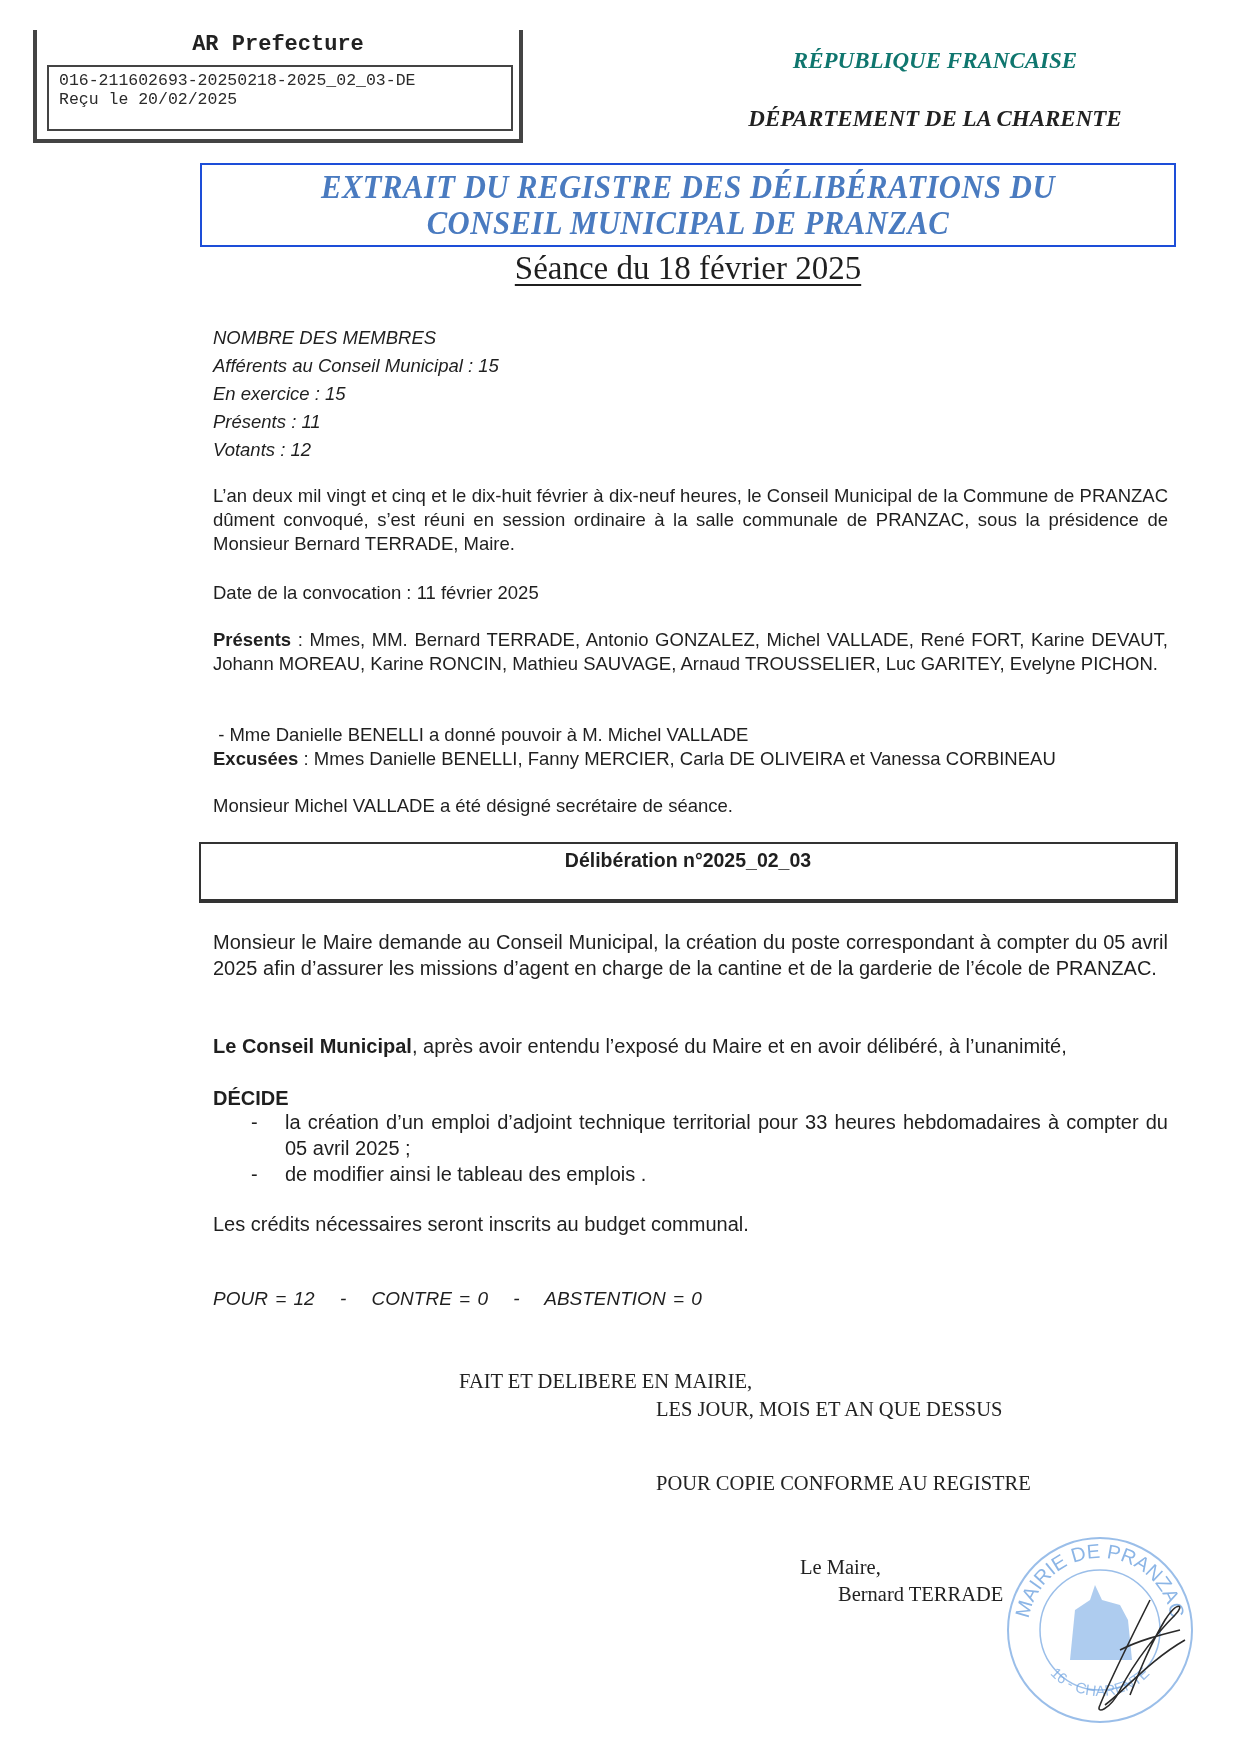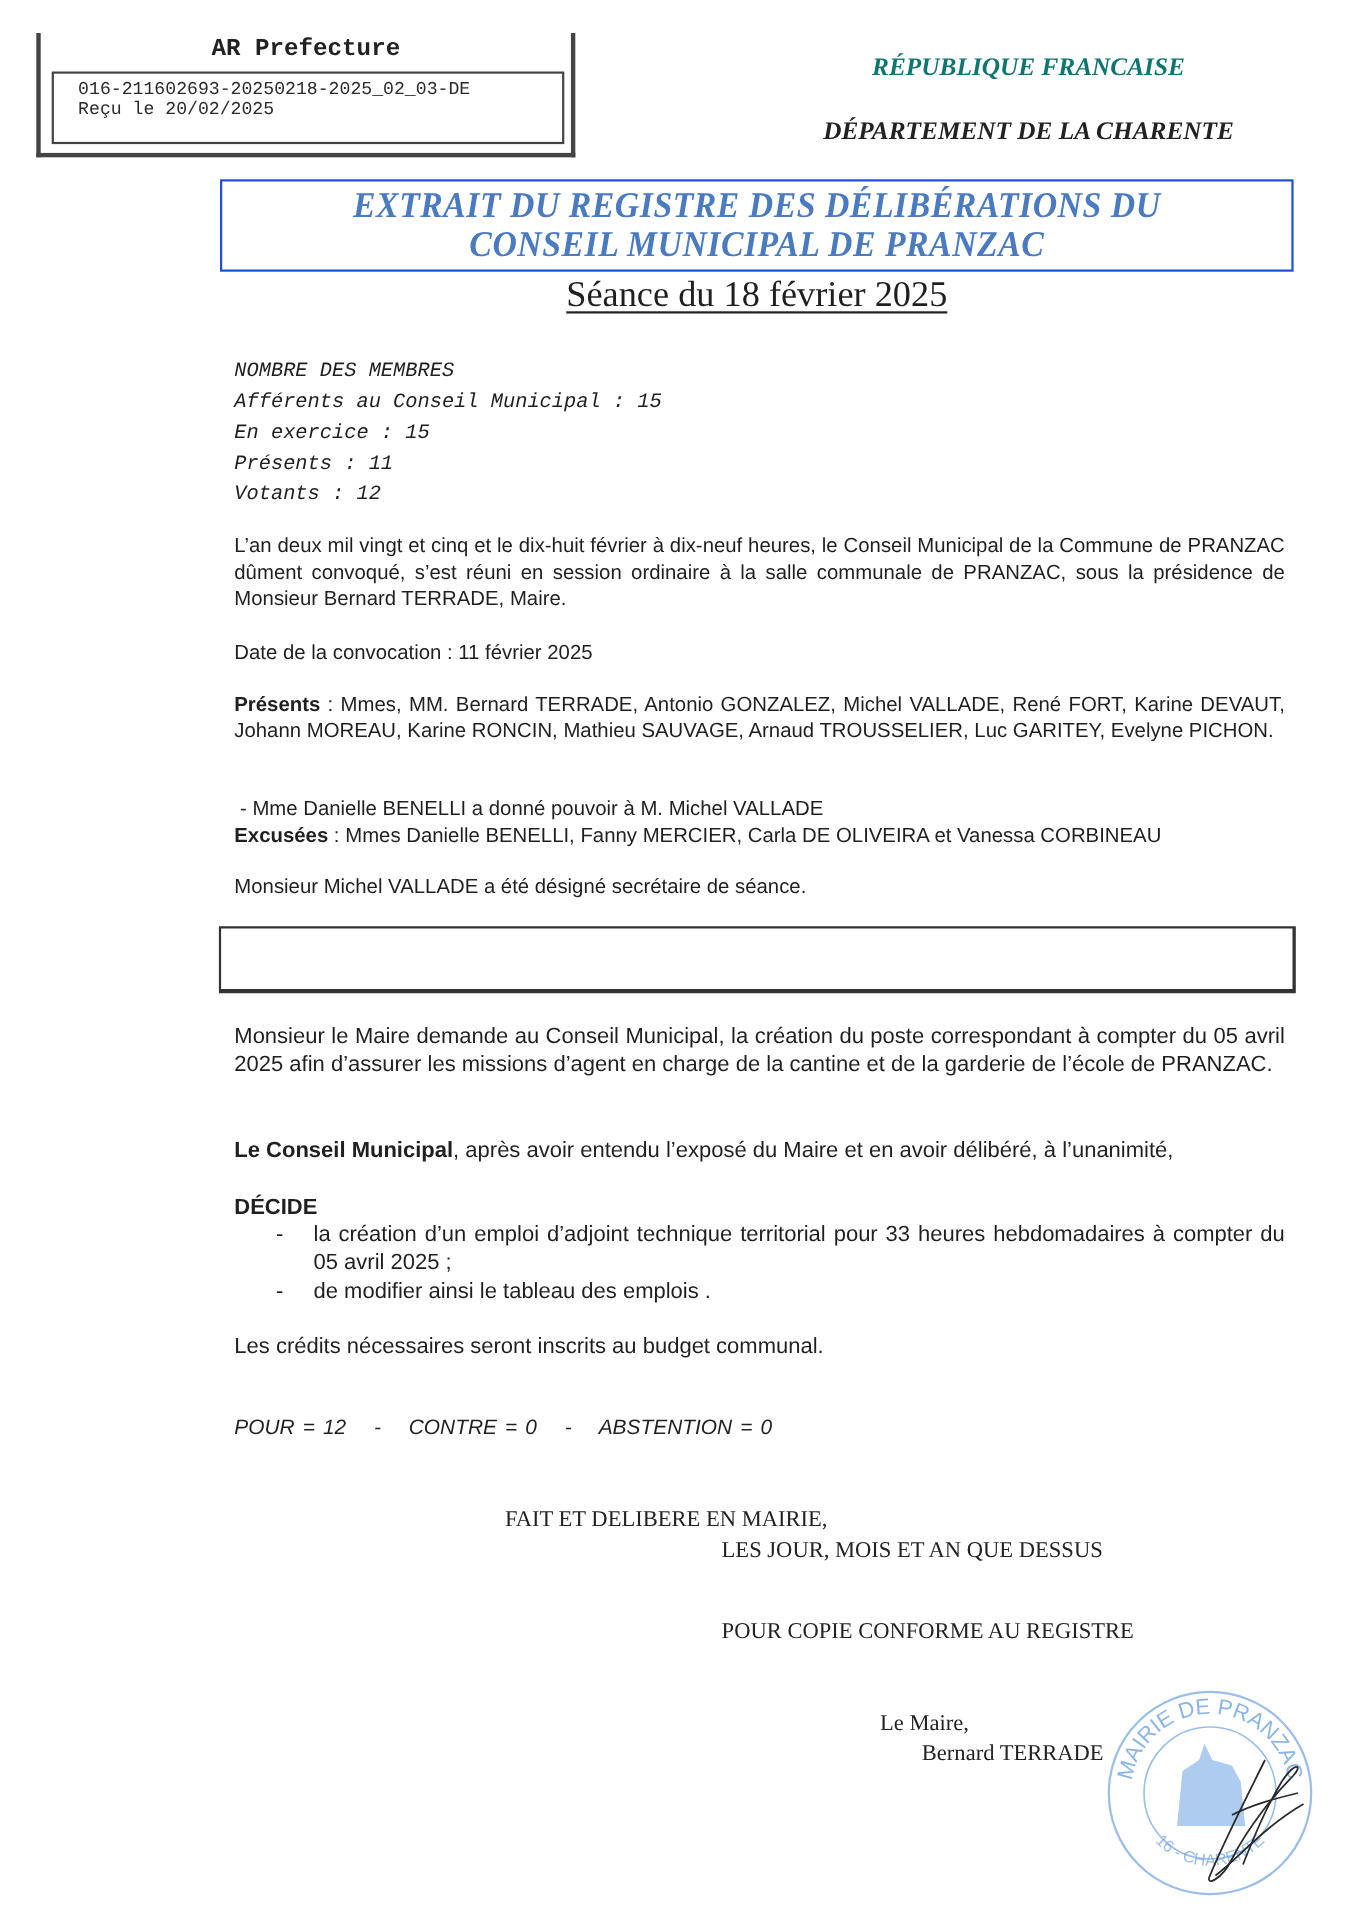--- a/index.html
+++ b/index.html
@@ -2,35 +2,35 @@
 <html><head>
 <meta charset="utf-8">
 <style>
   html, body { margin: 0; padding: 0; background: #ffffff; }
   body { width: 1240px; height: 1754px; position: relative; overflow: hidden; color: #1f1f1f; }
   .abs { position: absolute; }
 
   
   .ar-box { left: 33px; top: 30px; width: 490px; height: 113px; border-left: 4px solid #444; border-right: 4px solid #444; border-bottom: 4px solid #444; box-sizing: border-box; }
   .ar-title { position: absolute; left: 0; width: 100%; top: 2px; text-align: center; font-family: "Liberation Mono", monospace; font-weight: bold; font-size: 22px; color: #222; }
-  .ar-inner { position: absolute; left: 10px; right: 6px; top: 35px; height: 66px; border: 2px solid #444; box-sizing: border-box; padding: 4px 22px; font-family: "Liberation Mono", monospace; font-size: 16.5px; line-height: 19px; color: #2a2a2a; }
+  .ar-inner { position: absolute; left: 10px; right: 6px; top: 35px; height: 66px; border: 2px solid #444; box-sizing: border-box; padding: 4px 10px; font-family: "Liberation Mono", monospace; font-size: 16.5px; line-height: 19px; color: #2a2a2a; }
   .ar-inner div { white-space: nowrap; }
 
   .rep { left: 700px; top: 48px; width: 470px; text-align: center; font-family: "Liberation Serif", serif; font-style: italic; font-weight: bold; font-size: 23px; color: #0f766e; }
   .dept { left: 700px; top: 106px; width: 470px; text-align: center; font-family: "Liberation Serif", serif; font-style: italic; font-weight: bold; font-size: 23px; color: #222; }
 
   .extract-box { left: 200px; top: 163px; width: 976px; height: 84px; border: 2px solid #1d4ed8; box-sizing: border-box; text-align: center; font-family: "Liberation Serif", serif; font-style: italic; font-weight: bold; color: #4a7bc0; font-size: 33px; line-height: 36px; padding-top: 4px; letter-spacing: 0.5px; }
   .extract-box div { transform: scaleX(0.93); }
 
   .seance { left: 200px; top: 250px; width: 976px; text-align: center; font-family: "Liberation Serif", serif; font-size: 33px; color: #1f1f1f; }
   .seance span { text-decoration: underline; text-underline-offset: 5px; text-decoration-thickness: 2px; }
 
   .sans { font-family: "Liberation Sans", sans-serif; }
   .body-text { font-size: 18.5px; line-height: 24px; color: #1f1f1f; }
-  .members { left: 213px; top: 324px; font-style: italic; line-height: 28px; font-family: Liberation Mono, monospace; }
+  .members { left: 213px; top: 324px; font-style: italic; line-height: 28px; }
   .para { left: 213px; width: 955px; text-align: justify; }
   .b { font-weight: bold; }
 
   .delib-box { left: 199px; top: 842px; width: 979px; height: 61px; border: 2px solid #333; border-right-width: 3px; border-bottom-width: 4px; box-sizing: border-box; text-align: center; font-weight: bold; font-size: 19.5px; line-height: 28px; padding-top: 2px; color: #1f1f1f; }
 
   .big-text { font-size: 20px; line-height: 26px; }
   .decide-list { left: 213px; top: 1109px; width: 955px; }
   .decide-item { position: relative; padding-left: 72px; text-align: justify; }
   .decide-item .dash { position: absolute; left: 38px; top: 0; }
 
@@ -76,20 +76,21 @@
 <div class="abs sans body-text para" style="top:628px;"><span class="b">Présents</span><span> : Mmes, MM. Bernard TERRADE, Antonio GONZALEZ, Michel VALLADE, René FORT, Karine DEVAUT, Johann MOREAU, Karine RONCIN, Mathieu SAUVAGE, Arnaud TROUSSELIER, Luc GARITEY, Evelyne PICHON.</span></div>
 
 <div class="abs sans body-text para" style="top:723px;">
   <div style="white-space:pre;"> - Mme Danielle BENELLI a donné pouvoir à M. Michel VALLADE</div>
   <div><span class="b">Excusées</span><span> : Mmes Danielle BENELLI, Fanny MERCIER, Carla DE OLIVEIRA et Vanessa CORBINEAU</span></div>
 </div>
 
 <div class="abs sans body-text para" style="top:794px;">Monsieur Michel VALLADE a été désigné secrétaire de séance.</div>
 
 <div class="abs sans delib-box">
+  <div>Délibération n°2025_02_03</div>
 </div>
 
 <div class="abs sans big-text para" style="top:929px;">Monsieur le Maire demande au Conseil Municipal, la création du poste correspondant à compter du 05 avril 2025 afin d’assurer les missions d’agent en charge de la cantine et de la garderie de l’école de PRANZAC.</div>
 
 <div class="abs sans big-text para" style="top:1033px;"><span class="b">Le Conseil Municipal</span><span>, après avoir entendu l’exposé du Maire et en avoir délibéré, à l’unanimité,</span></div>
 
 <div class="abs sans big-text b" style="left:213px; top:1085px;">DÉCIDE</div>
 
 <div class="abs sans big-text decide-list">
   <div class="decide-item"><span class="dash">-</span><span>la création d’un emploi d’adjoint technique territorial pour 33 heures hebdomadaires à compter du 05 avril 2025 ;</span></div>

